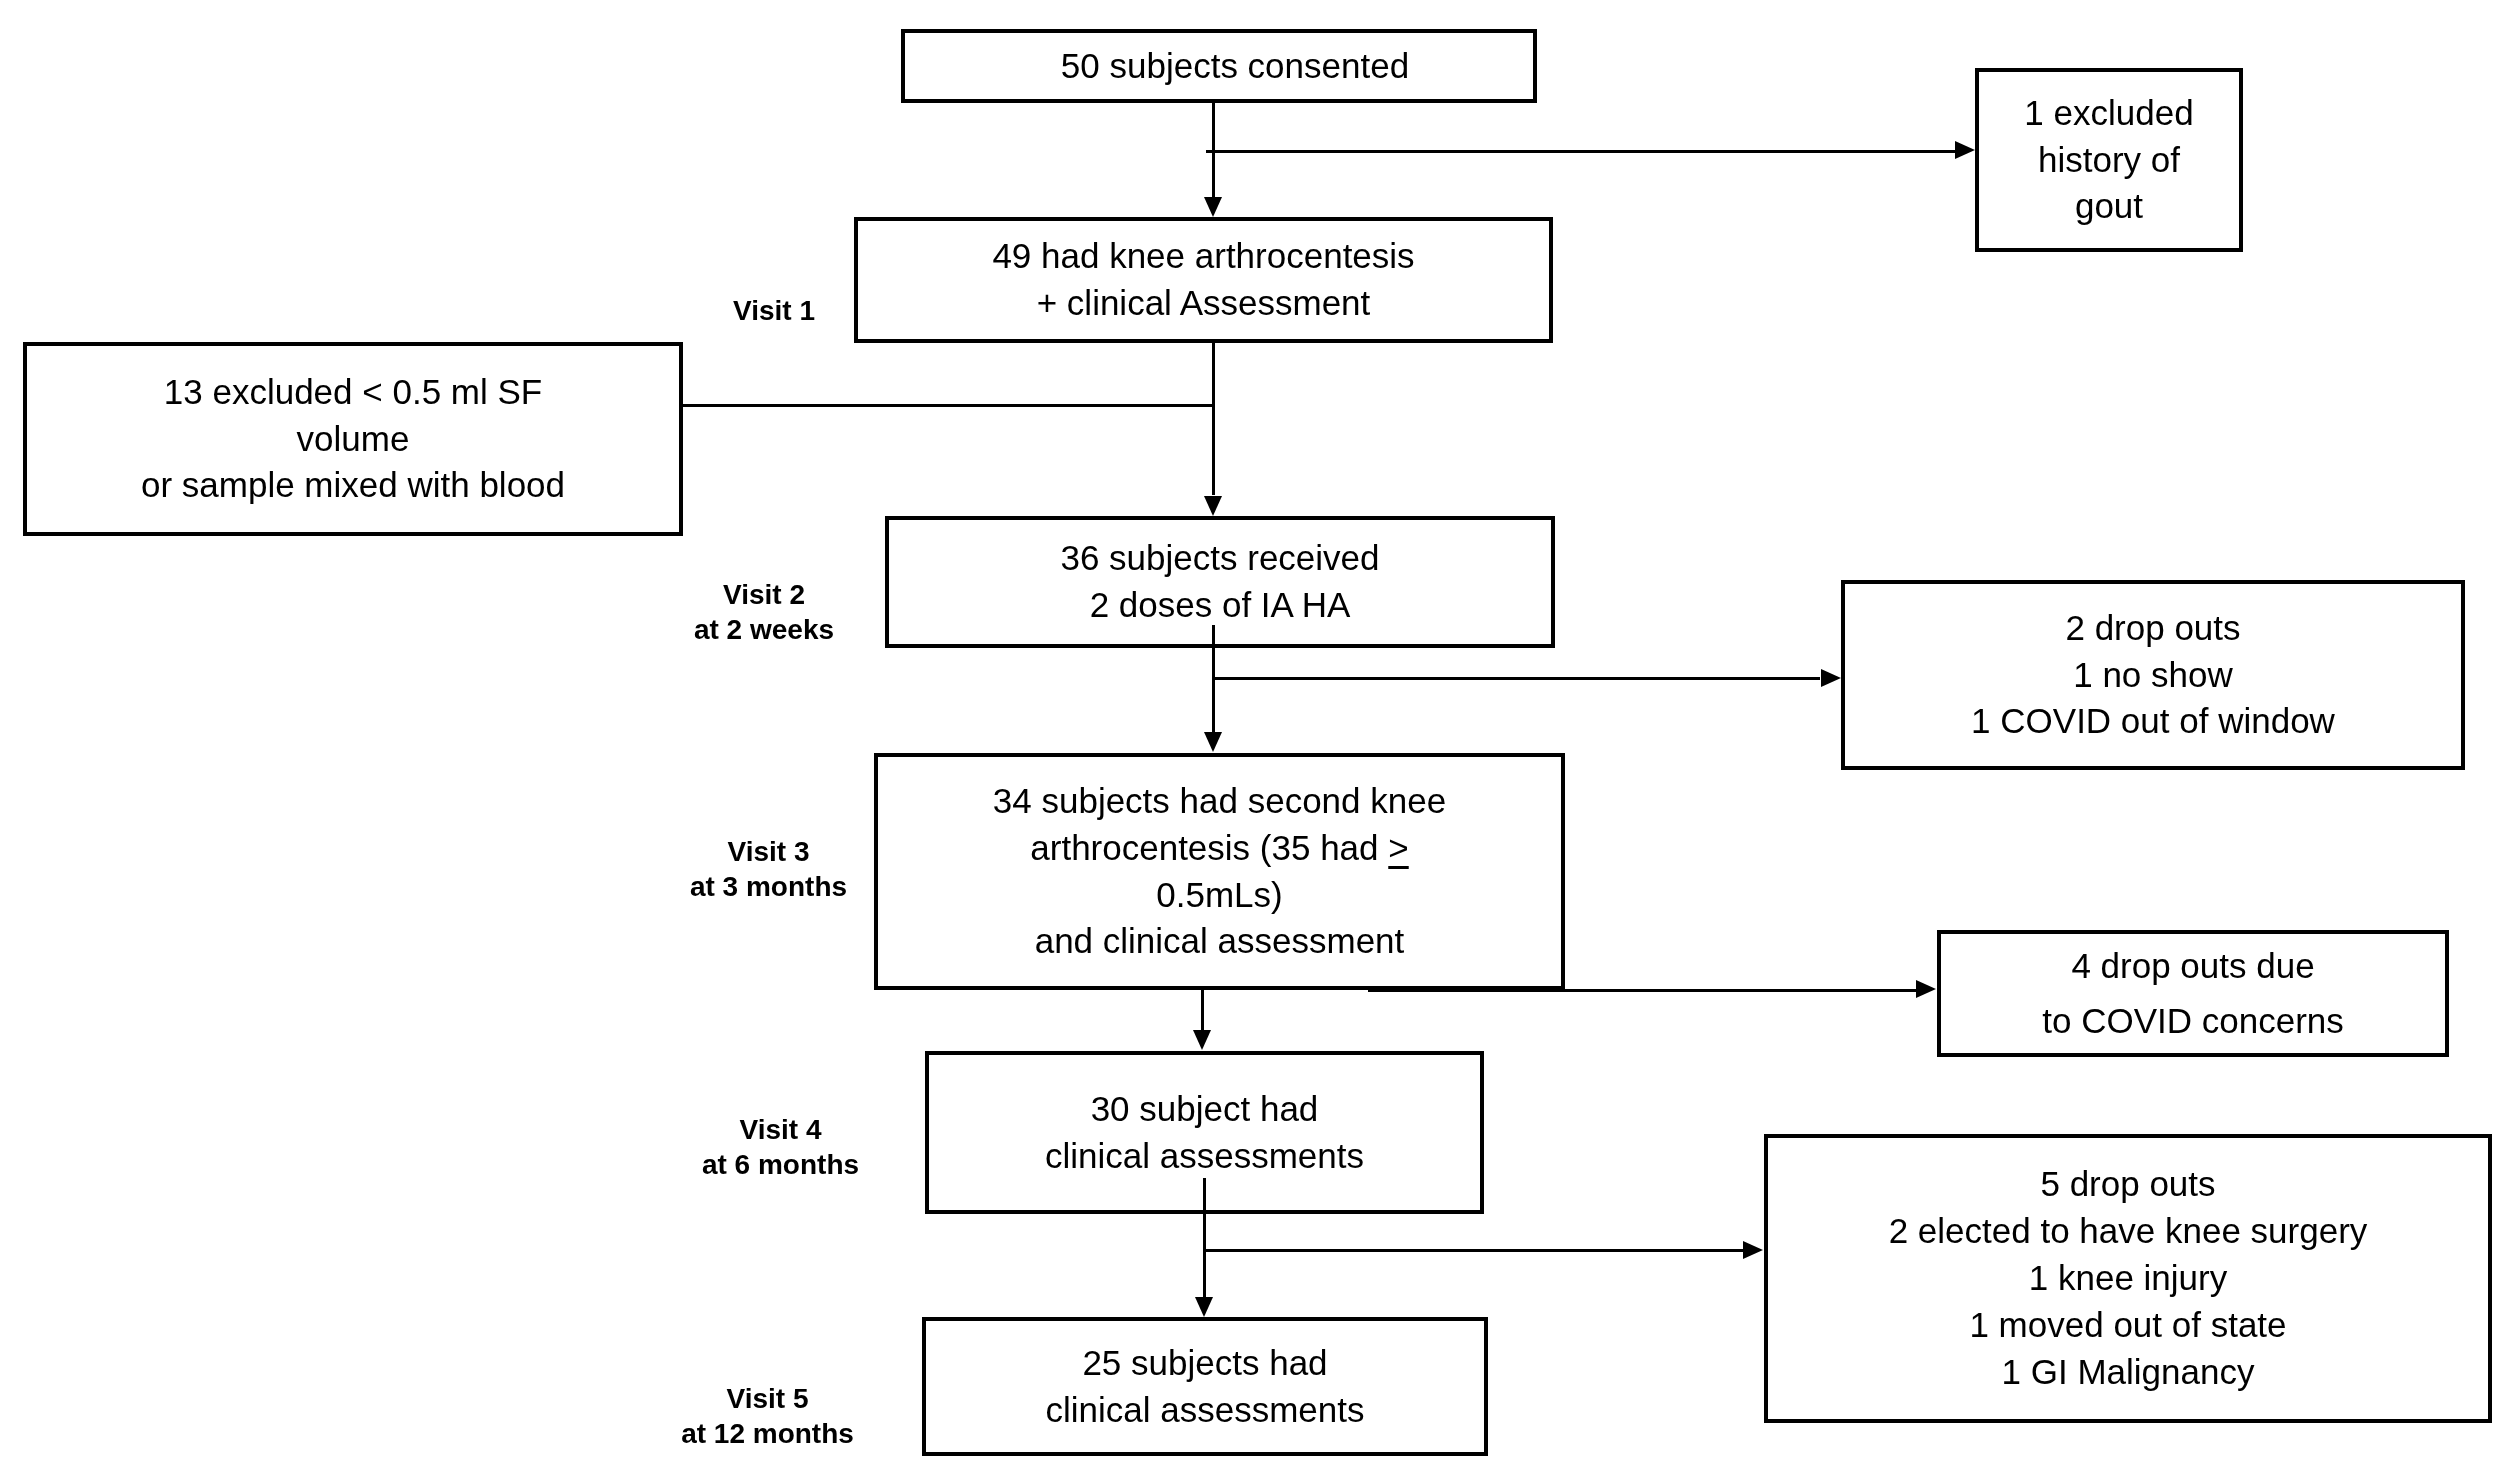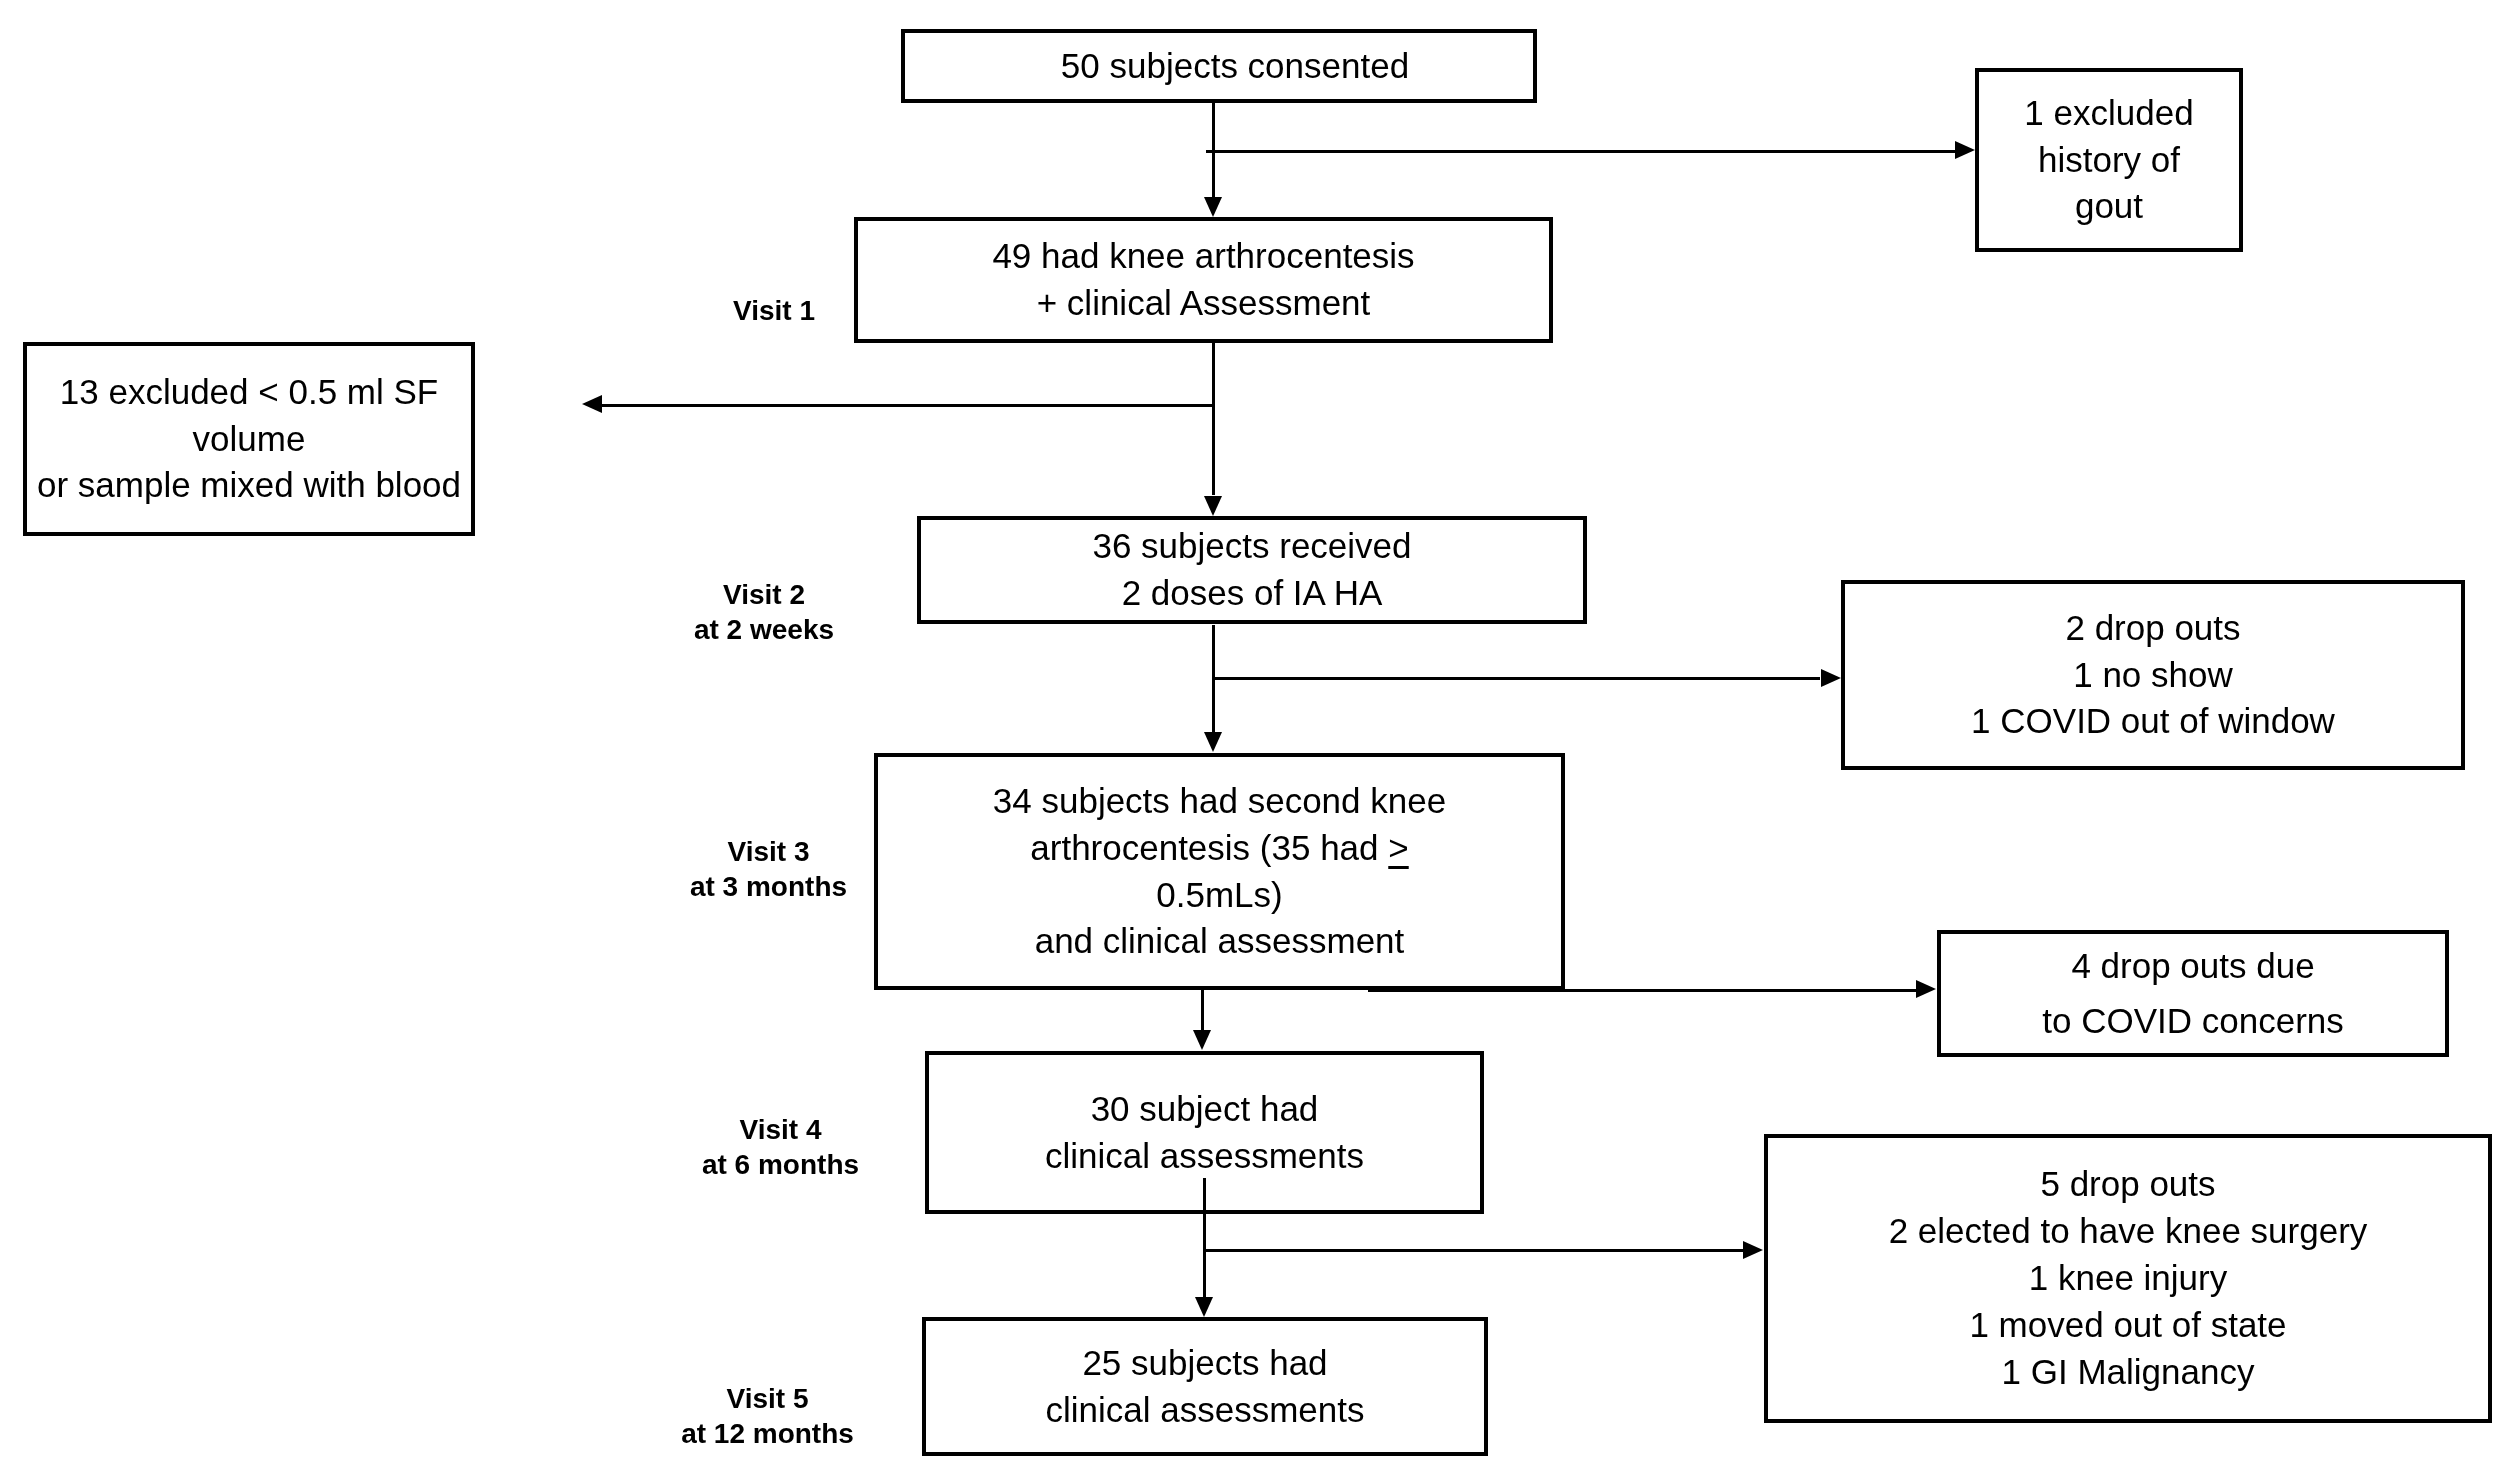--- a/index.html
+++ b/index.html
@@ -98,32 +98,32 @@
     <div>49 had knee arthrocentesis</div>
     <div>+ clinical Assessment</div>
   </div>
 
   <div class="vline" style="left:1212px; top:343px; width:3.4px; height:152px;"></div>
   <div class="arr down" style="left:1204px; top:496px;"></div>
 
   <div class="hline" style="left:602px; top:404px; width:613px; height:2.6px;"></div>
   <div class="arr left" style="left:582px; top:395px;"></div>
 
-  <div class="box" style="left:23px; top:342px; width:452px; height:194px;">
+  <div class="box" style="left:23px; top:342px; width:660px; height:194px;">
     <div>13 excluded &lt; 0.5 ml SF</div>
     <div>volume</div>
     <div>or sample mixed with blood</div>
   </div>
 
   <div class="vlabel" style="left:663px; top:545px; width:202px;">
     <div>Visit 2</div>
     <div>at 2 weeks</div>
   </div>
 
-  <div class="box" style="left:885px; top:516px; width:670px; height:108px;margin-left:32px;">
+  <div class="box" style="left:885px; top:516px; width:670px; height:132px;">
     <div>36 subjects received</div>
     <div>2 doses of IA HA</div>
   </div>
 
   <div class="vline" style="left:1212px; top:625px; width:3.4px; height:108px;"></div>
   <div class="arr down" style="left:1204px; top:732px;"></div>
 
   <div class="hline" style="left:1213px; top:677px; width:607px; height:2.6px;"></div>
   <div class="arr right" style="left:1821px; top:669px;"></div>
 

